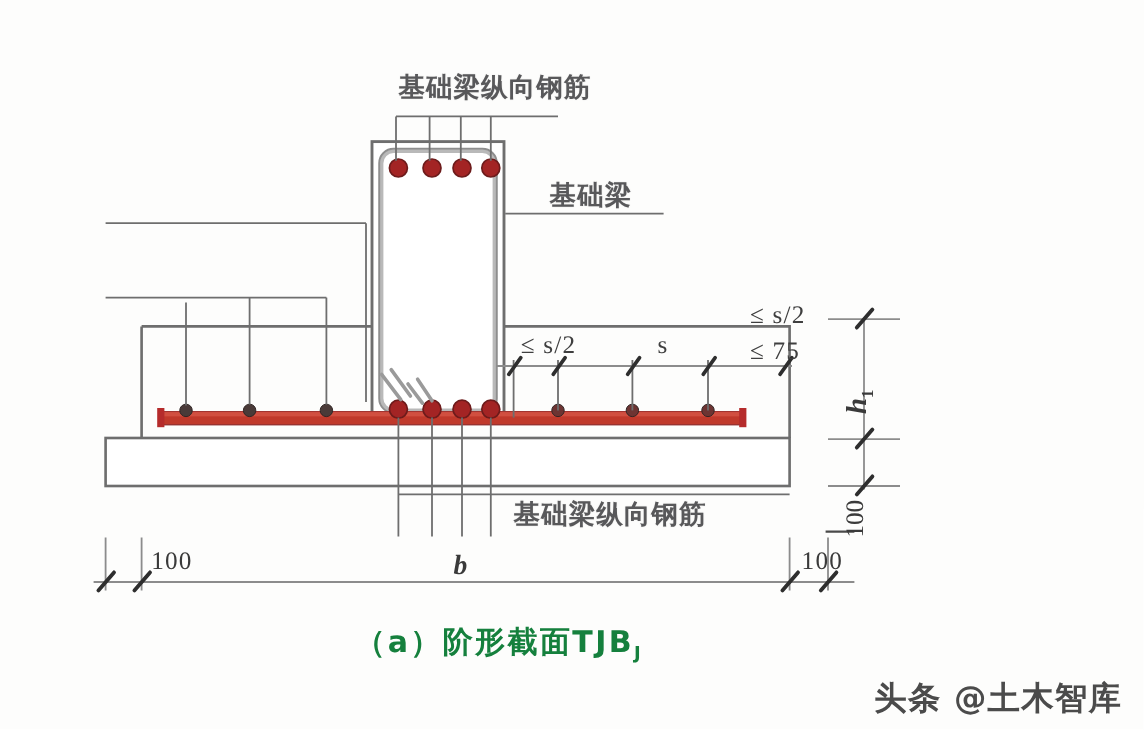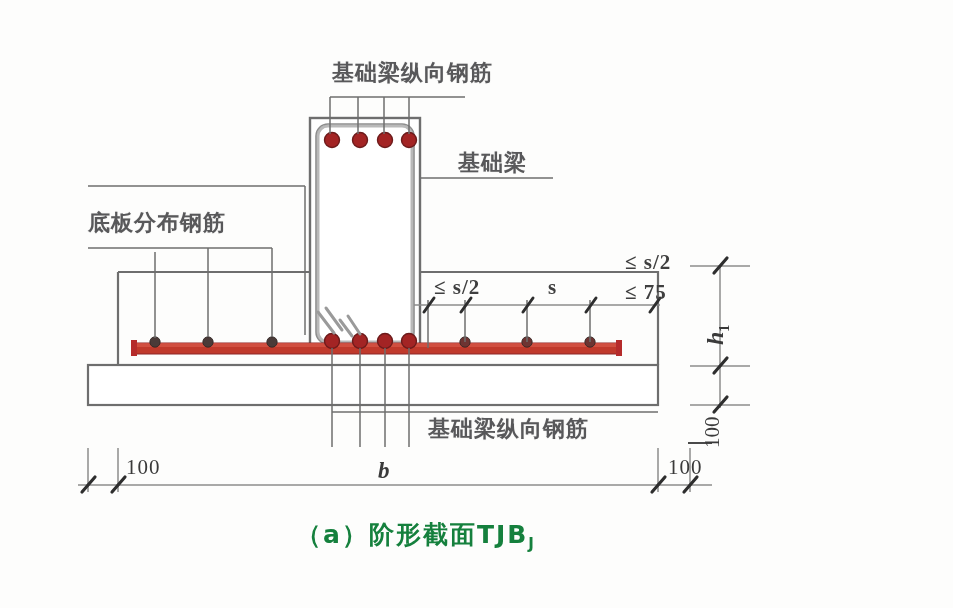--- a/index.html
+++ b/index.html
@@ -36,21 +36,21 @@
   }
   .lbl-cn {
     font-size: 22px;
     font-weight: 700;
     color: #58585a;
     text-shadow: 0 0 1px rgba(90,90,90,0.25);
   }
   .lbl-dim {
     font-family: "Liberation Serif", "DejaVu Serif", serif;
     font-size: 21px;
-    font-weight: 700;
+    font-weight: 400;
     color: #3f3f3f;
   }
   .lbl-num {
     font-family: "Liberation Serif", "DejaVu Serif", serif;
     font-size: 21px;
     font-weight: 500;
     color: #3a3a3a;
   }
   .lbl-italic {
     font-family: "Liberation Serif", "DejaVu Serif", serif;
@@ -235,21 +235,20 @@
       <line x1="688" y1="443" x2="712" y2="443"></line>
     </g>
 
   </svg>
 
   <div class="lbl lbl-cn" style="left:332px; top:58px;">基础梁纵向钢筋</div>
 
   <div class="lbl lbl-cn" style="left:458px; top:148px;text-align:center;">基础梁</div>
 
 
-  <div class="lbl lbl-cn" style="left:88px; top:208px;">底板分布钢筋</div>
 
   <div class="lbl lbl-cn" style="left:428px; top:414px;">基础梁纵向钢筋</div>
 
   <div class="lbl lbl-dim" style="left:434px; top:275px;">≤ s/2</div>
 
   <div class="lbl lbl-dim" style="left:548px; top:275px;">s</div>
 
   <div class="lbl lbl-dim" style="left:625px; top:250px;">≤ s/2</div>
 
   <div class="lbl lbl-dim" style="left:625px; top:280px;">≤ 75</div>
@@ -267,14 +266,15 @@
   <div class="lbl lbl-num" style="left:126px; top:455px;">100</div>
 
   <div class="lbl lbl-num" style="left:668px; top:455px;">100</div>
 
   <div class="lbl lbl-italic" style="left:378px; top:458px;">b</div>
 
   <div id="caption">
     <span>（a）阶形截面TJB</span><span class="sub">J</span>
   </div>
 
+  <div id="watermark">头条 @土木智库</div>
 
 </div>
 
 </body></html>

